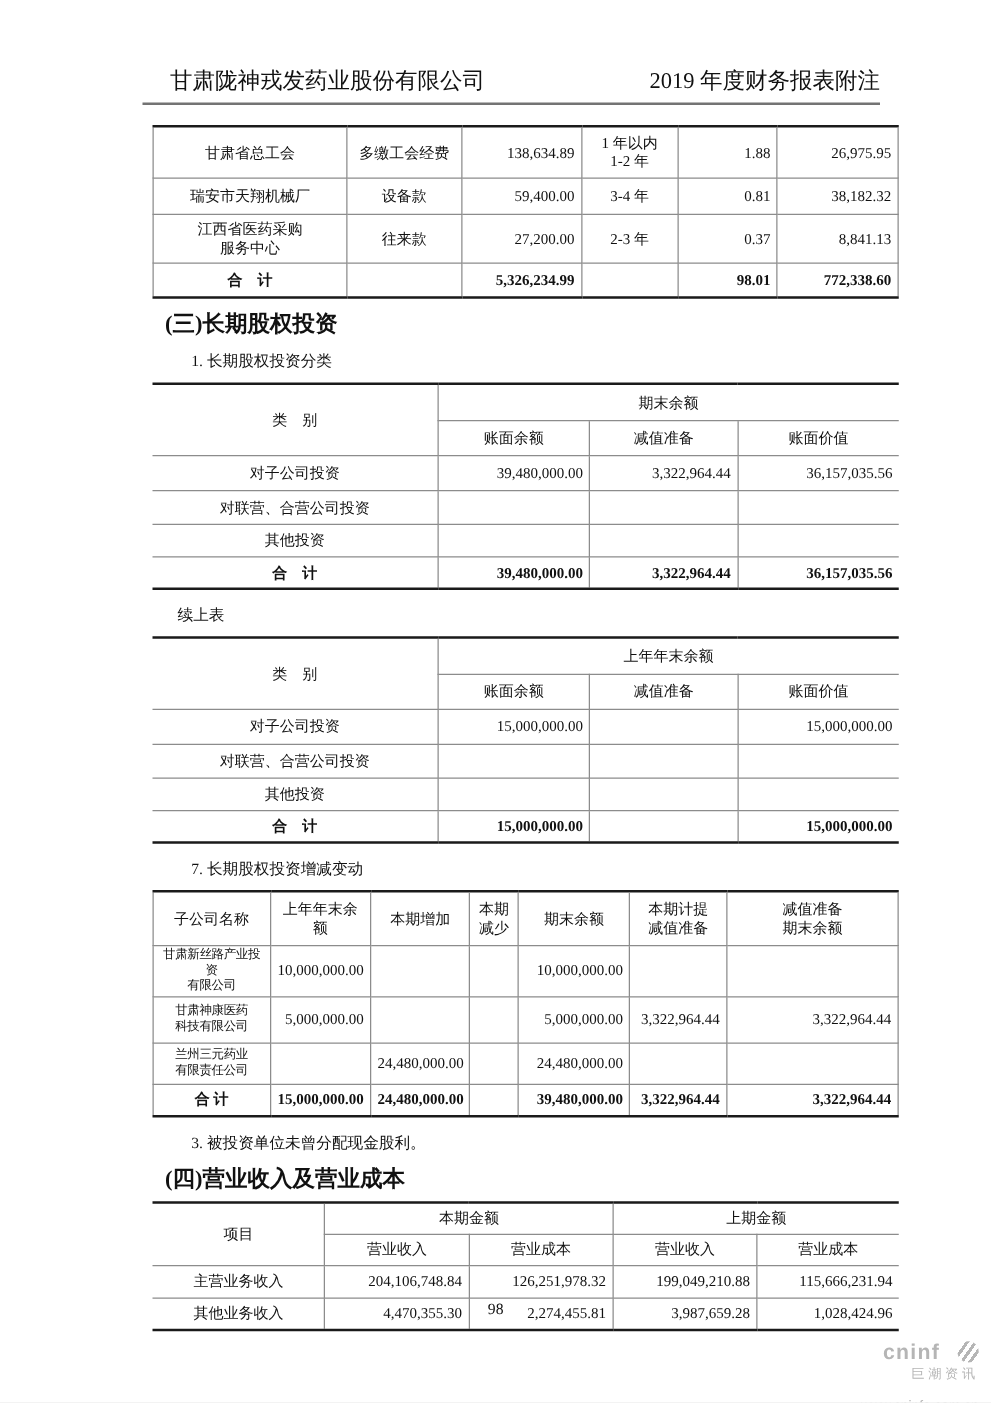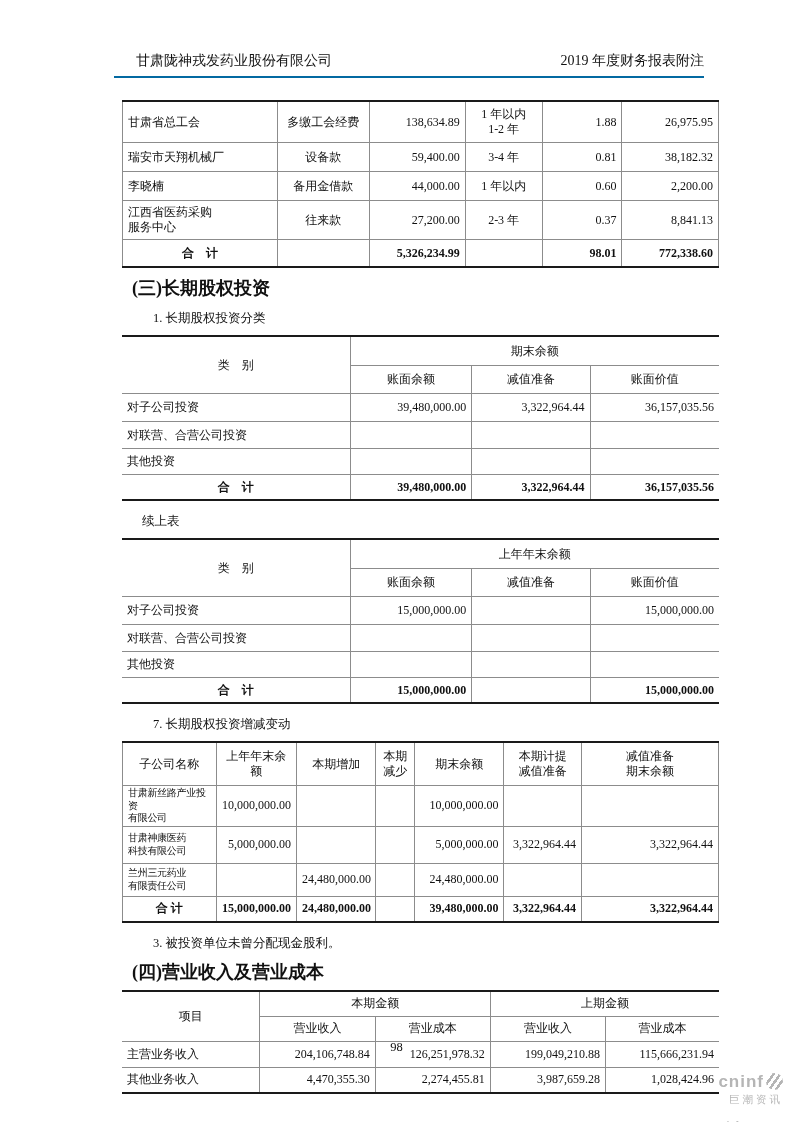--- a/index.html
+++ b/index.html
@@ -4,58 +4,58 @@
 <style>
   html,body{margin:0;padding:0;background:#e9e9e9;}
   .page{
     position:relative;width:793px;height:1122px;background:#ffffff;overflow:hidden;
     font-family:"Liberation Serif","DejaVu Serif",serif;color:#111;
   }
   
   .doc-header{
     position:absolute;left:114px;top:52px;width:590px;
     display:flex;justify-content:space-between;align-items:flex-end;
-    font-size:14px;border-bottom:2px solid #0369a1;padding-bottom:6px;
+    font-size:18px;border-bottom:2px solid #737373;padding-bottom:6px;
   }
   .doc-header .company{margin-left:22px;}
   
   .content{position:absolute;left:122px;top:100px;width:597px;}
   h2.sec{font-size:18px;font-weight:bold;margin:10px 0 0 10px;line-height:20px;}
   p.item{font-size:12.5px;margin:12px 0 0 31px;line-height:17px;}
   p.cont{margin-left:20px;}
   
   table.tbl{border-collapse:collapse;width:100%;table-layout:fixed;font-size:12px;}
   table.tbl td{
     border:1px solid #8c8c8c;padding:1px 5px;vertical-align:middle;
     overflow:hidden;line-height:1.25;
   }
   table.tbl tr:first-child td{border-top:2.4px solid #1a1a1a;}
   table.tbl tr.last td{border-bottom:2.6px solid #1a1a1a;}
   table.no-sides td:first-child{border-left:none;}
   table.no-sides td:last-child{border-right:none;}
-  td.l{text-align:left;font-family:Liberation Serif, serif;} td.c{text-align:center;} td.r{text-align:right;}
+  td.l{text-align:center;font-family:Liberation Serif, serif;} td.c{text-align:center;} td.r{text-align:right;}
   td.pre{white-space:pre-line;}
   tr.total td{font-weight:bold;}
   
   tr.h40 td{height:40px;} tr.h38 td{height:38px;} tr.h36 td{height:36px;}
   tr.h34 td{height:34px;} tr.h30 td{height:30px;} tr.h26 td{height:26px;}
   tr.h25 td{height:25px;} tr.h24 td{height:24px;} tr.h23 td{height:23px;}
   tr.h22 td{height:22px;}
   .t-aging{margin-top:0;}
   .t-class{margin-top:8px;}
   .t-move{margin-top:8px;font-size:10.5px;}
   .t-move td.name{font-size:10px;letter-spacing:-0.3px;}
   .t-rev{margin-top:8px;font-size:11.5px;}
   
   .page-num{position:absolute;left:0;right:0;top:1040px;text-align:center;font-size:12.5px;}
   .wm{
     position:absolute;top:1072px;right:10px;text-align:right;
     color:#b5b5b5;font-family:"Liberation Sans","DejaVu Sans",sans-serif;line-height:1.15;
   }
-  .wm .row1{display:flex;align-items:center;justify-content:flex-end;gap:2px;}
+  .wm .row1{display:flex;align-items:center;justify-content:flex-end;gap:14px;}
   .wm .brand{font-size:17px;font-weight:bold;letter-spacing:1px;}
   .wm .swirl{
     display:inline-block;width:17px;height:17px;border-radius:50%;
     background:repeating-linear-gradient(125deg,#b5b5b5 0 2.5px,#ffffff 2.5px 5.5px);
   }
   .wm .cn{font-size:10.5px;letter-spacing:3px;margin-top:1px;}
   .wm .url{font-size:11px;margin-top:14px;}
 </style>
 </head>
 <body>
@@ -88,28 +88,20 @@
           <td class="r">1.88</td>
           <td class="r">26,975.95</td>
         </tr>
         <tr class="h26">
           <td class="l">瑞安市天翔机械厂</td>
           <td class="c">设备款</td>
           <td class="r">59,400.00</td>
           <td class="c">3-4 年</td>
           <td class="r">0.81</td>
           <td class="r">38,182.32</td>
-        </tr>
-        <tr class="h26">
-          <td class="l">李晓楠</td>
-          <td class="c">备用金借款</td>
-          <td class="r">44,000.00</td>
-          <td class="c">1 年以内</td>
-          <td class="r">0.60</td>
-          <td class="r">2,200.00</td>
         </tr>
         <tr class="h36">
           <td class="l pre">江西省医药采购
 服务中心</td>
           <td class="c">往来款</td>
           <td class="r">27,200.00</td>
           <td class="c">2-3 年</td>
           <td class="r">0.37</td>
           <td class="r">8,841.13</td>
         </tr>

